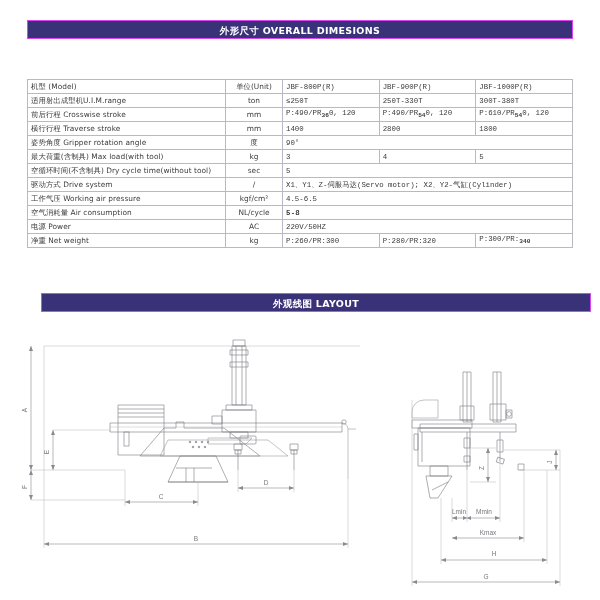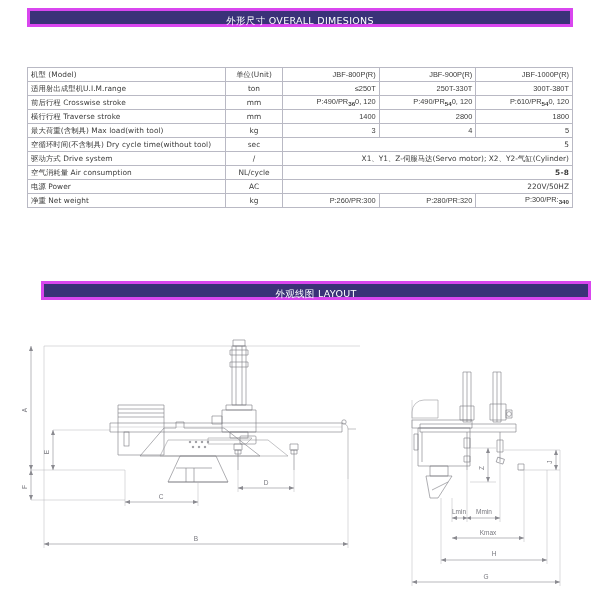--- a/index.html
+++ b/index.html
@@ -20,47 +20,48 @@
   .spec-wrap {
     position: absolute;
     left: 27px;
     top: 8px;
     width: 546px;
   }
   .band {
     background: #3a3278;
     color: #ffffff;
     font-size: 9.5px;
-    font-weight: normal;
+    font-weight: bold;
     text-align: center;
     letter-spacing: .3px;
     height: 19px;
     line-height: 19px;
-    border: 3px solid #d946ef;
+    border: 1px solid #d946ef;
     box-sizing: border-box;
+    margin-top: 12px;
   }
   table.spec {
     width: 100%;
     border-collapse: collapse;
     table-layout: fixed;
     font-size: 7.4px;
     color: #3b3b3b;
     margin-top: 40px;
   }
   table.spec td {
     border: 1px solid #b9b9c4;
     height: 14px;
     padding: 0 3px;
     box-sizing: border-box;
     white-space: nowrap;
     overflow: hidden;
   }
   td.item { text-align: left; width: 198px; letter-spacing: .05px; }
   td.unit { text-align: center; width: 57px; }
-  td.val  { text-align: right; }
+  td.val  { text-align: left; font-family: Liberation Mono, monospace; }
   td.bold { font-weight: bold; letter-spacing: .2px; }
   .sub { font-size: 6.2px; vertical-align: sub; font-weight: bold; }
   .cjk { font-family: "DejaVu Sans", "Liberation Sans", sans-serif; }
 
   
   .layout-band {
     position: absolute;
     left: 10px;
     top: 281px;
     width: 550px;
@@ -106,35 +107,45 @@
           <td class="val">P:610/PR<span class="sub">54</span>0, 120</td>
         </tr>
         <tr>
           <td class="item cjk">横行行程 Traverse stroke</td>
           <td class="unit cjk">mm</td>
           <td class="val">1400</td>
           <td class="val">2800</td>
           <td class="val">1800</td>
         </tr>
         <tr>
+          <td class="item cjk">姿势角度 Gripper rotation angle</td>
+          <td class="unit cjk">度</td>
+          <td class="val cjk" colspan="3">90°</td>
+        </tr>
+        <tr>
           <td class="item cjk">最大荷重(含制具) Max load(with tool)</td>
           <td class="unit cjk">kg</td>
           <td class="val">3</td>
           <td class="val">4</td>
           <td class="val">5</td>
         </tr>
         <tr>
           <td class="item cjk">空循环时间(不含制具) Dry cycle time(without tool)</td>
           <td class="unit cjk">sec</td>
           <td class="val cjk" colspan="3">5</td>
         </tr>
         <tr>
           <td class="item cjk">驱动方式 Drive system</td>
           <td class="unit cjk">/</td>
           <td class="val cjk" colspan="3">X1、Y1、Z-伺服马达(Servo motor); X2、Y2-气缸(Cylinder)</td>
+        </tr>
+        <tr>
+          <td class="item cjk">工作气压 Working air pressure</td>
+          <td class="unit cjk">kgf/cm²</td>
+          <td class="val cjk" colspan="3">4.5-6.5</td>
         </tr>
         <tr>
           <td class="item cjk">空气消耗量 Air consumption</td>
           <td class="unit cjk">NL/cycle</td>
           <td class="val cjk bold" colspan="3">5-8</td>
         </tr>
         <tr>
           <td class="item cjk">电源 Power</td>
           <td class="unit cjk">AC</td>
           <td class="val cjk" colspan="3">220V/50HZ</td>

